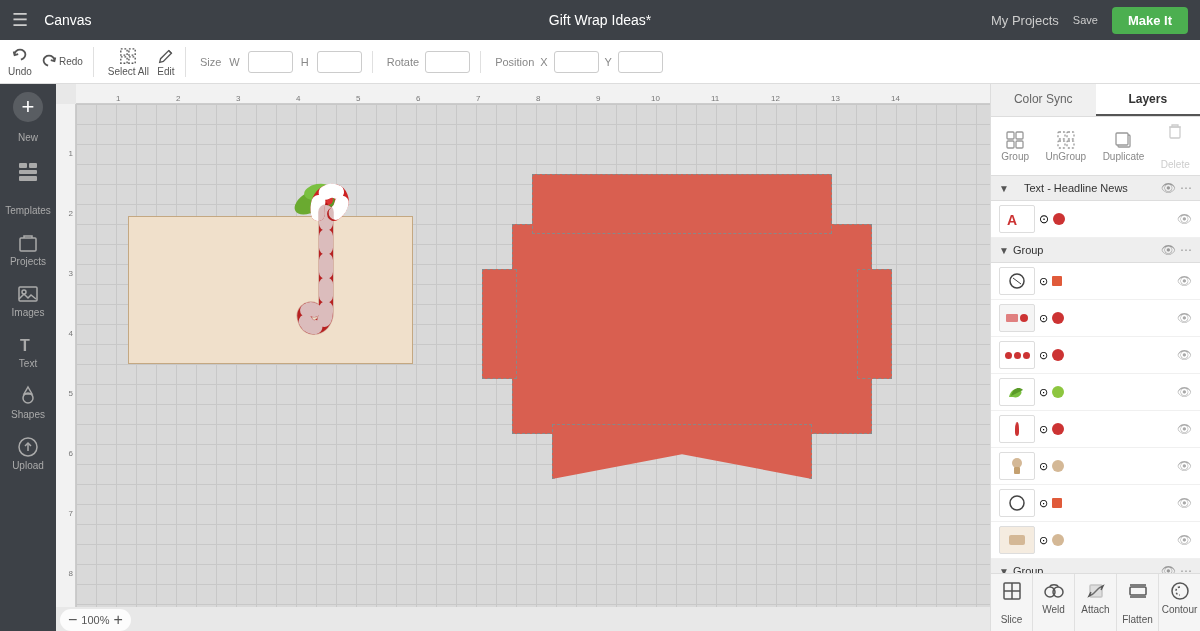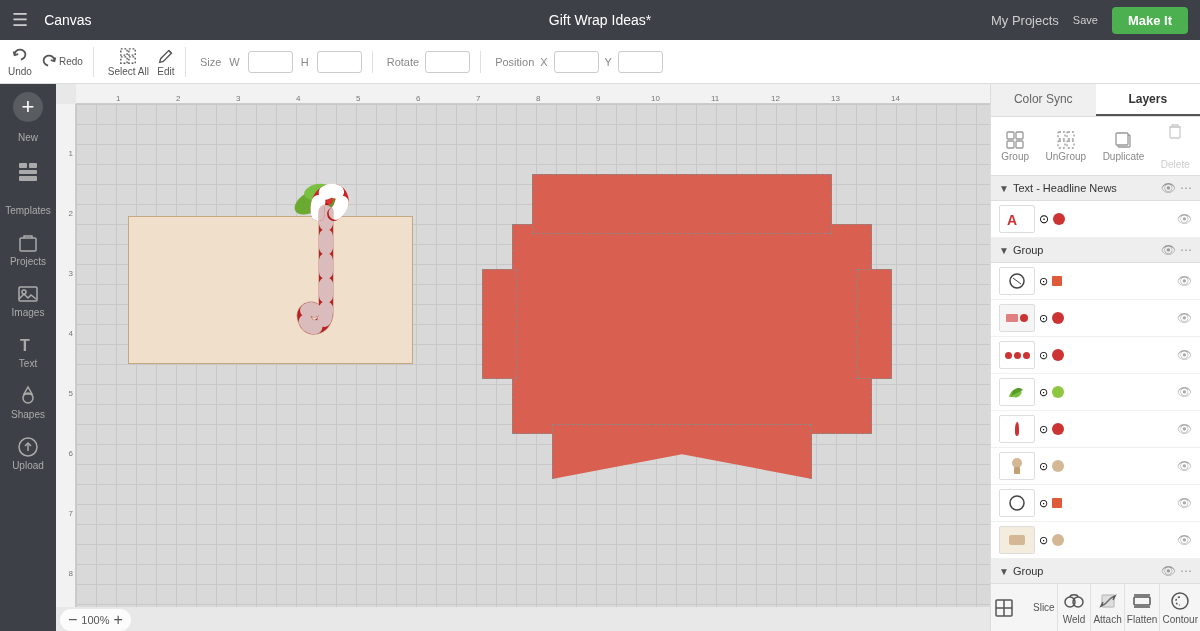--- a/index.html
+++ b/index.html
@@ -315,21 +315,21 @@
             <rect x="4" y="5" width="10" height="11" rx="1"></rect>
           </svg>
         <span>Delete</span>
       </button>
     </div>
 
     <div id="layers-list" style="flex:1;overflow-y:auto;background:#fff;">
 
       <div style="display:flex;align-items:center;padding:5px 8px;background:#eee;border-bottom:1px solid #ddd;cursor:pointer;">
         <span style="font-size:10px;margin-right:4px;color:#555;">▼</span>
-        <span style="font-size:11px;color:#333;font-weight:500;flex:1;">Text - Headline News</span>
+        <span style="font-size:11px;color:#333;font-weight:500;flex:1;margin-left:11px;">Text - Headline News</span>
         <span style="font-size:12px;color:#999;margin-right:4px;">👁</span>
         <span style="font-size:12px;color:#999;">⋯</span>
       </div>
 
       <div style="display:flex;align-items:center;padding:4px 8px;border-bottom:1px solid #f0f0f0;gap:4px;background:#fff;">
         <div style="width:36px;height:28px;background:#fff;border:1px solid #ddd;border-radius:2px;display:flex;align-items:center;justify-content:center;">
           <svg width="28" height="22" viewBox="0 0 28 22">
               <text x="4" y="17" font-size="14" font-weight="bold" fill="#cc3333">A</text>
             </svg>
         </div>
@@ -446,21 +446,21 @@
       <div style="display:flex;align-items:center;padding:5px 8px;border-bottom:1px solid #f0f0f0;gap:6px;background:#fff;">
         <div style="width:28px;height:22px;background:#fff;border:1px solid #ddd;border-radius:2px;"></div>
         <div style="width:18px;height:18px;background:#fff;border:1px solid #ddd;border-radius:50%;"></div>
         <span style="font-size:11px;color:#555;">Blank Canvas</span>
         <span style="margin-left:auto;font-size:12px;color:#aaa;">👁</span>
       </div>
 
     </div>
 
     <div id="bottom-actions" style="display:flex;border-top:1px solid #ddd;background:#f5f5f5;">
-      <button style="flex:1;display:flex;flex-direction:row;align-items:center;gap:18px;padding:6px 2px;background:none;border:none;border-right:1px solid #e0e0e0;cursor:pointer;font-size:10px;color:#555;">
+      <button style="flex:1;display:flex;flex-direction:column;align-items:center;gap:12px;padding:6px 2px;background:none;border:none;border-right:1px solid #e0e0e0;cursor:pointer;font-size:10px;color:#555;">
         <svg width="22" height="22" viewBox="0 0 22 22" fill="none" stroke="#555" stroke-width="1.5">
             <rect x="3" y="3" width="16" height="16" rx="1"></rect>
             <line x1="3" y1="11" x2="19" y2="11"></line>
             <line x1="11" y1="3" x2="11" y2="19"></line>
           </svg>
         <span>Slice</span>
       </button>
       <button style="flex:1;display:flex;flex-direction:column;align-items:center;gap:2px;padding:6px 2px;background:none;border:none;border-right:1px solid #e0e0e0;cursor:pointer;font-size:10px;color:#555;">
         <svg width="22" height="22" viewBox="0 0 22 22" fill="none" stroke="#555" stroke-width="1.5">
             <circle cx="7" cy="12" r="5"></circle>
@@ -469,21 +469,21 @@
           </svg>
         <span>Weld</span>
       </button>
       <button style="flex:1;display:flex;flex-direction:column;align-items:center;gap:2px;padding:6px 2px;background:none;border:none;border-right:1px solid #e0e0e0;cursor:pointer;font-size:10px;color:#555;">
         <svg width="22" height="22" viewBox="0 0 22 22" fill="none" stroke="#555" stroke-width="1.5">
             <path d="M8 14 L14 8 M6 12 L4 16 L8 14 M16 10 L18 6 L14 8"></path>
             <rect x="5" y="5" width="12" height="12" rx="1" opacity="0.3" fill="#aaa"></rect>
           </svg>
         <span>Attach</span>
       </button>
-      <button style="flex:1;display:flex;flex-direction:column;align-items:center;gap:2px;padding:6px 2px;background:none;border:none;border-right:1px solid #e0e0e0;cursor:pointer;font-size:10px;color:#555;">
+      <button style="flex:1;display:flex;flex-direction:column;align-items:center;gap:2px;padding:6px 2px;background:none;border:none;border-right:1px solid #e0e0e0;cursor:pointer;font-size:10px;color:#555;justify-content:space-between;">
         <svg width="22" height="22" viewBox="0 0 22 22" fill="none" stroke="#555" stroke-width="1.5">
             <rect x="3" y="7" width="16" height="8" rx="1"></rect>
             <line x1="3" y1="5" x2="19" y2="5"></line>
             <line x1="3" y1="17" x2="19" y2="17"></line>
           </svg>
         <span>Flatten</span>
       </button>
       <button style="flex:1;display:flex;flex-direction:column;align-items:center;gap:2px;padding:6px 2px;background:none;border:none;cursor:pointer;font-size:10px;color:#555;">
         <svg width="22" height="22" viewBox="0 0 22 22" fill="none" stroke="#555" stroke-width="1.5">
             <path d="M11 3 C6 3 3 7 3 11 C3 15 6 19 11 19 C16 19 19 15 19 11 C19 7 16 3 11 3 Z"></path>

